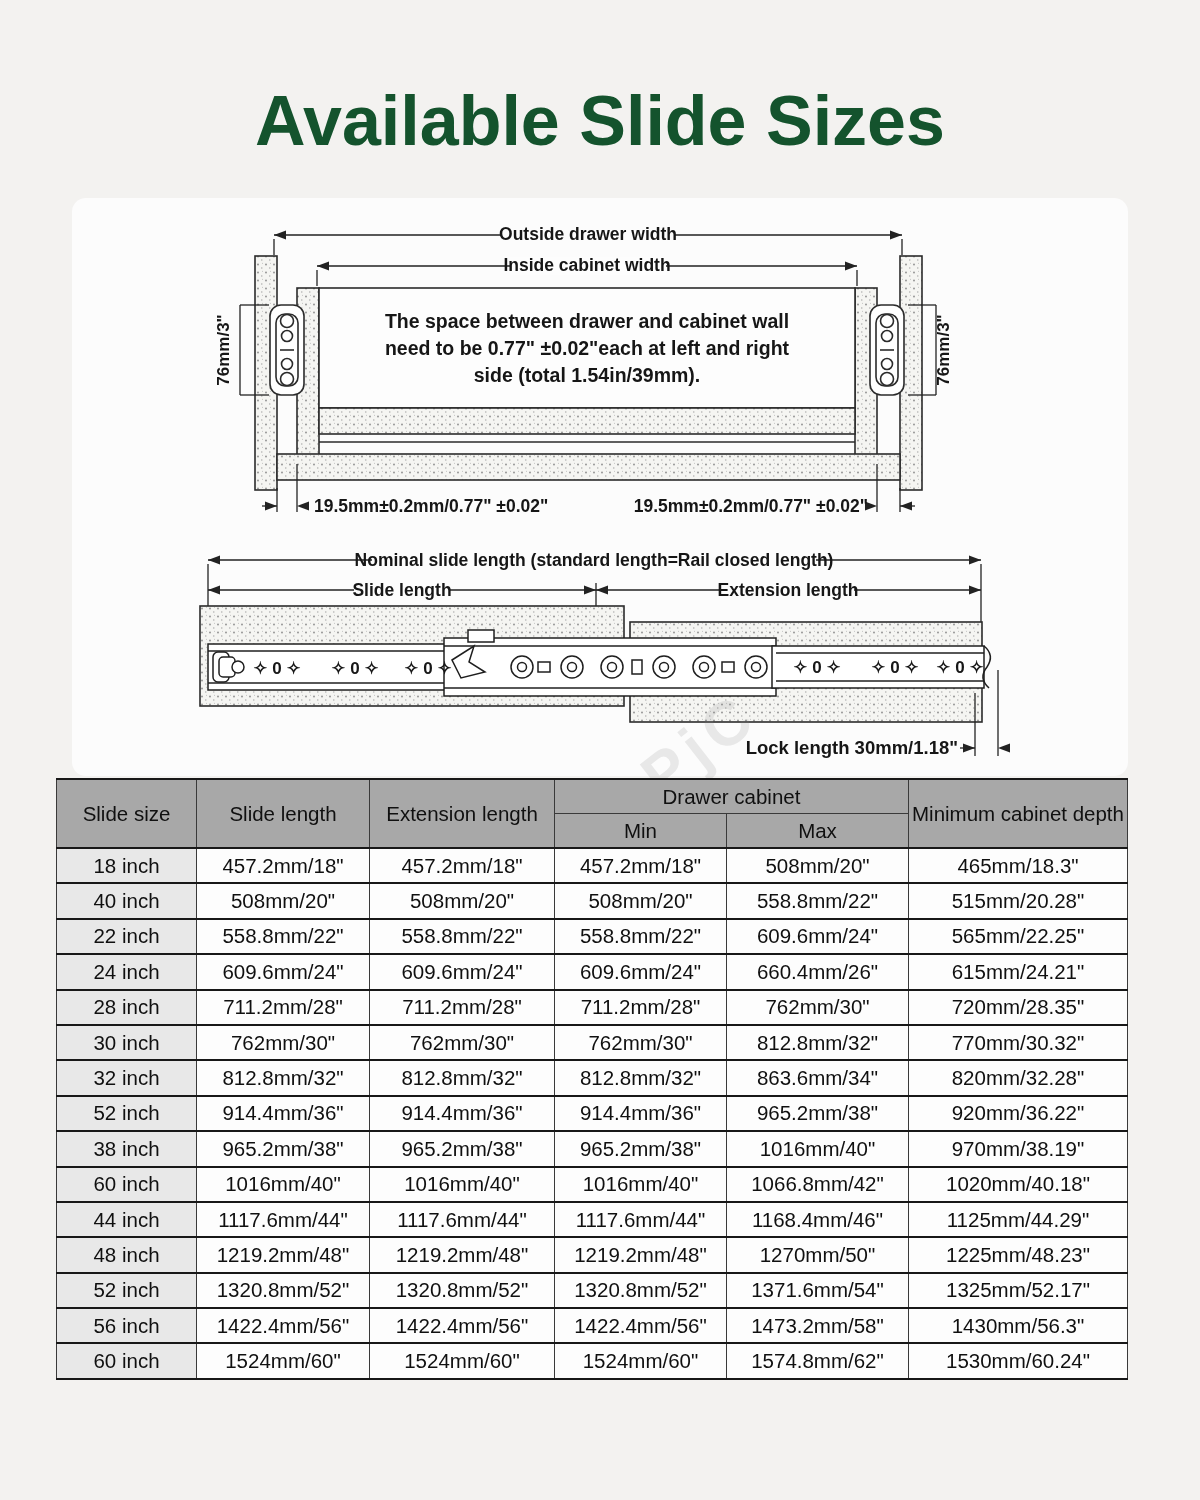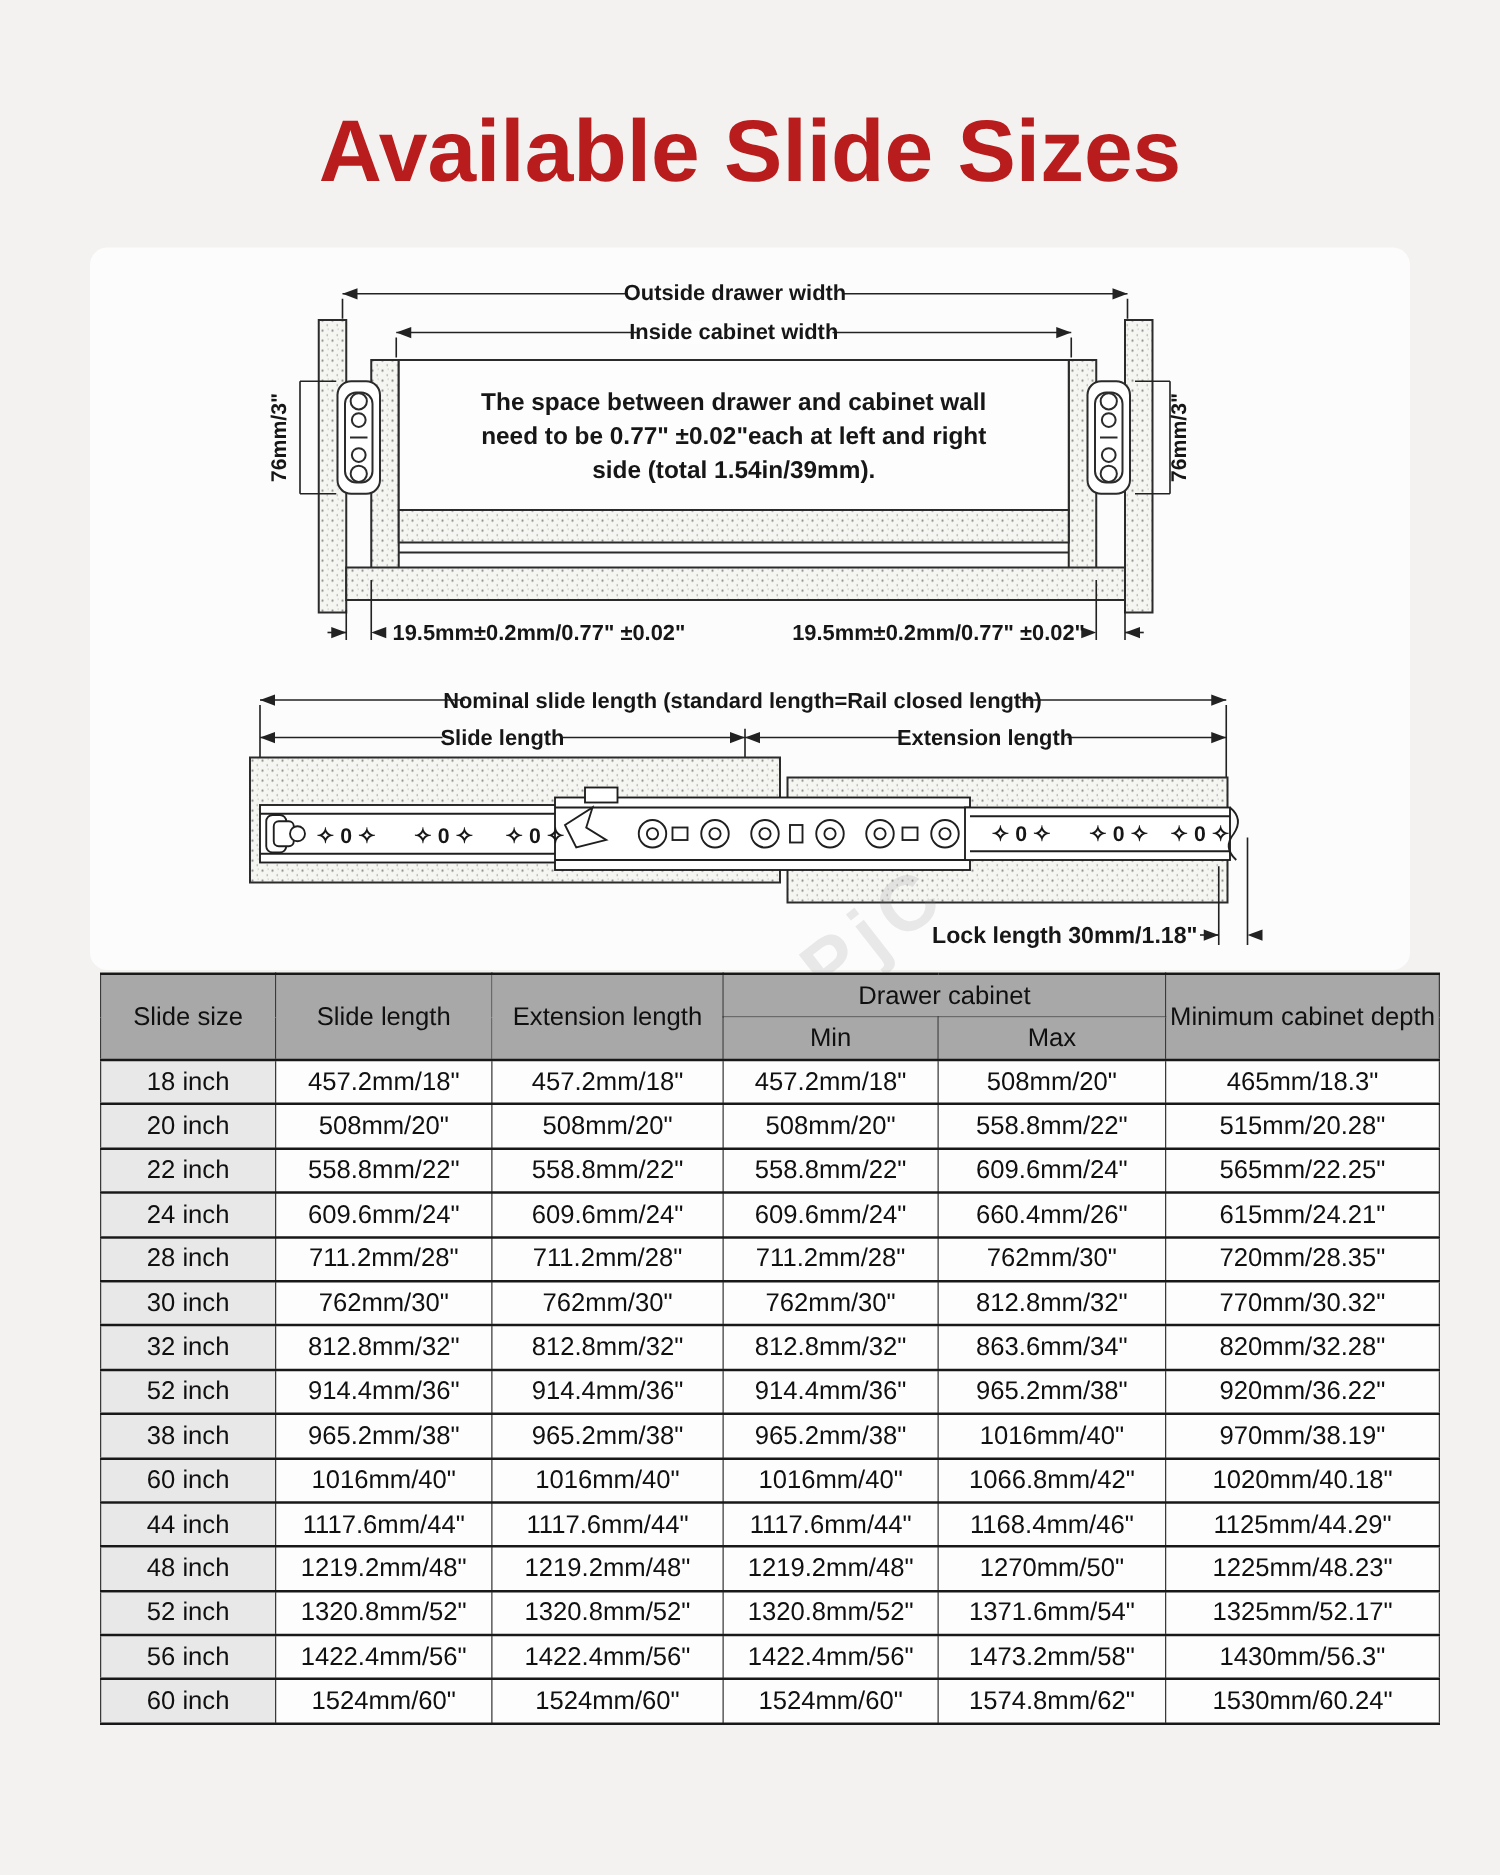--- a/index.html
+++ b/index.html
@@ -5,37 +5,37 @@
   html,body{margin:0;padding:0;}
   body{
     width:1200px;height:1500px;position:relative;overflow:hidden;
     background:#f3f2f0;
     font-family:"Liberation Sans",sans-serif;
     color:#1a1a1a;
   }
   .page-title{
     position:absolute;top:86px;left:0;width:100%;
     text-align:center;font-size:70px;font-weight:bold;
-    color:#b91c1c;letter-spacing:0px;line-height:1;
+    color:#14532d;letter-spacing:0px;line-height:1;
   }
   .diagram-card{
     position:absolute;left:72px;top:198px;width:1056px;height:578px;
     background:#fcfcfc;border-radius:14px;font-weight:bold;
   }
   .diagram-card svg{display:block;}
   svg text{font-family:"Liberation Sans",sans-serif;fill:#161616;}
   .watermark{
     position:absolute;left:548px;top:818px;
     font-size:62px;font-weight:bold;letter-spacing:8px;
     color:rgba(130,130,130,0.16);
     transform:rotate(-38deg);transform-origin:left top;
     pointer-events:none;white-space:nowrap;
   }
   table.spec-table{
-    position:absolute;left:80px;top:778px;width:1071px;
+    position:absolute;left:56px;top:778px;width:1071px;
     border-collapse:collapse;table-layout:fixed;
     background:#fdfdfd;font-size:20.5px;color:#101010;
   }
   .spec-table th,.spec-table td{
     border:1.6px solid #3a3a3a;
     text-align:center;vertical-align:middle;
     padding:0;overflow:hidden;white-space:nowrap;
   }
   .spec-table thead th{
     background:#a8a8a8;font-weight:normal;height:33px;font-size:20.5px;
@@ -268,21 +268,21 @@
   <tbody>
       <tr>
         <td class="col-size">18 inch</td>
         <td>457.2mm/18"</td>
         <td>457.2mm/18"</td>
         <td>457.2mm/18"</td>
         <td>508mm/20"</td>
         <td>465mm/18.3"</td>
       </tr>
       <tr>
-        <td class="col-size">20 inch</td>
+        <td class="col-size">40 inch</td>
         <td>508mm/20"</td>
         <td>508mm/20"</td>
         <td>508mm/20"</td>
         <td>558.8mm/22"</td>
         <td>515mm/20.28"</td>
       </tr>
       <tr>
         <td class="col-size">22 inch</td>
         <td>558.8mm/22"</td>
         <td>558.8mm/22"</td>

